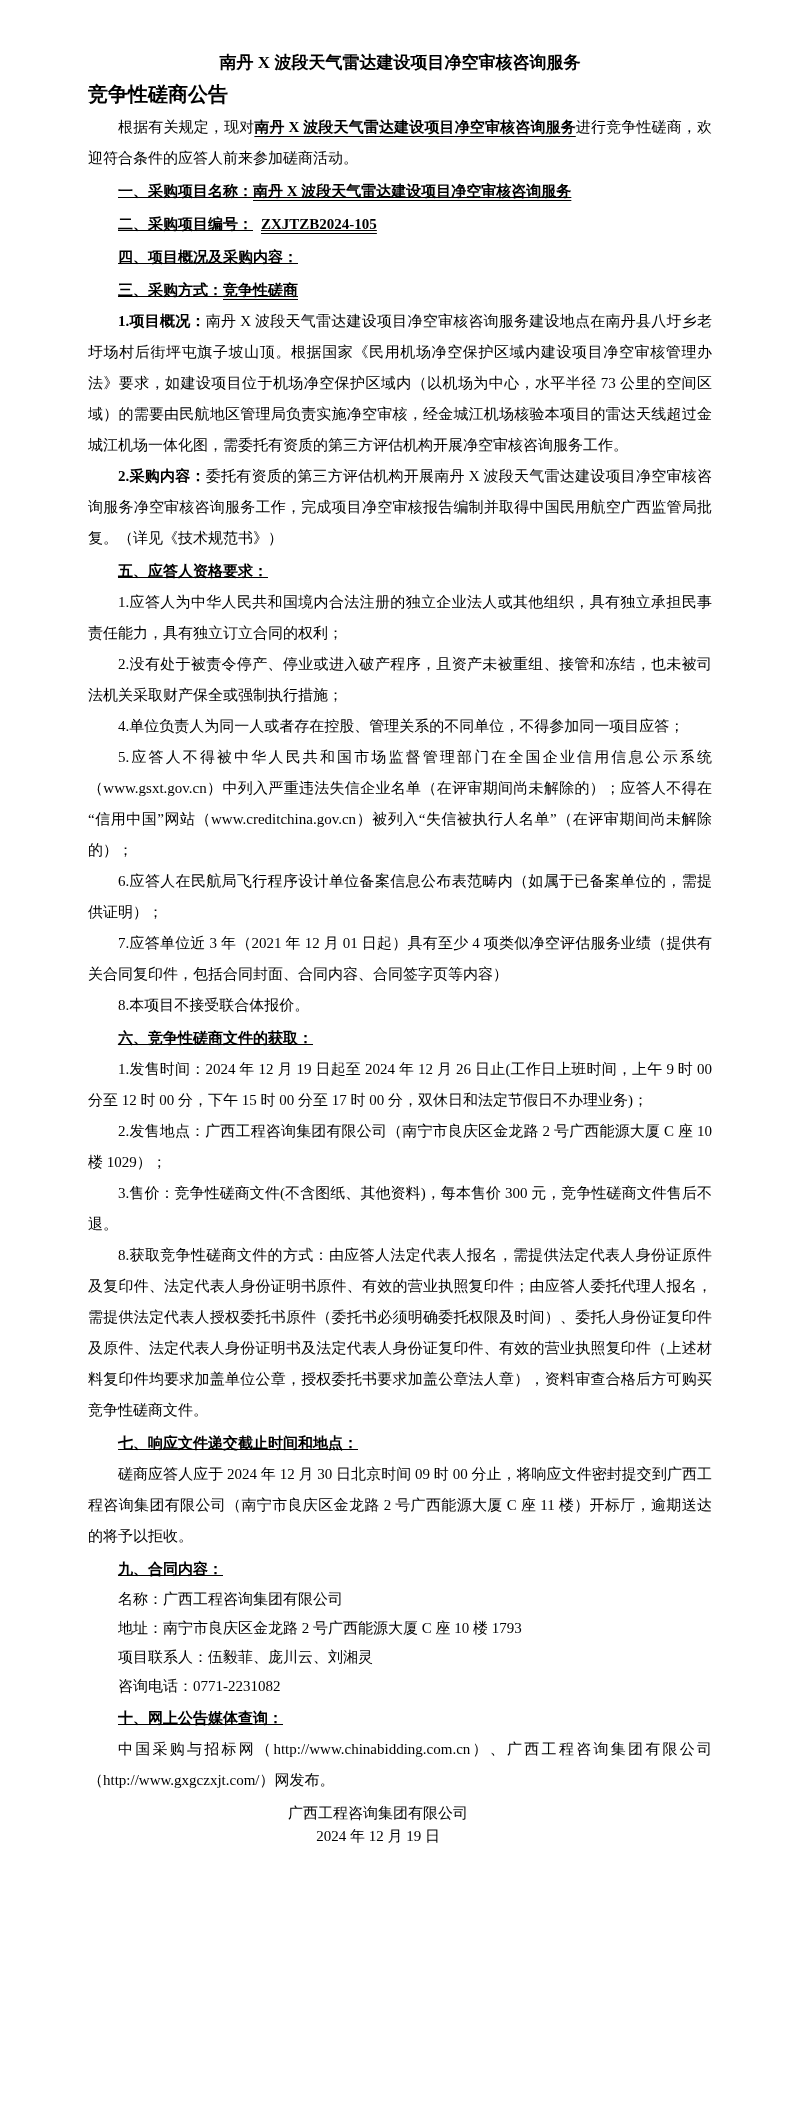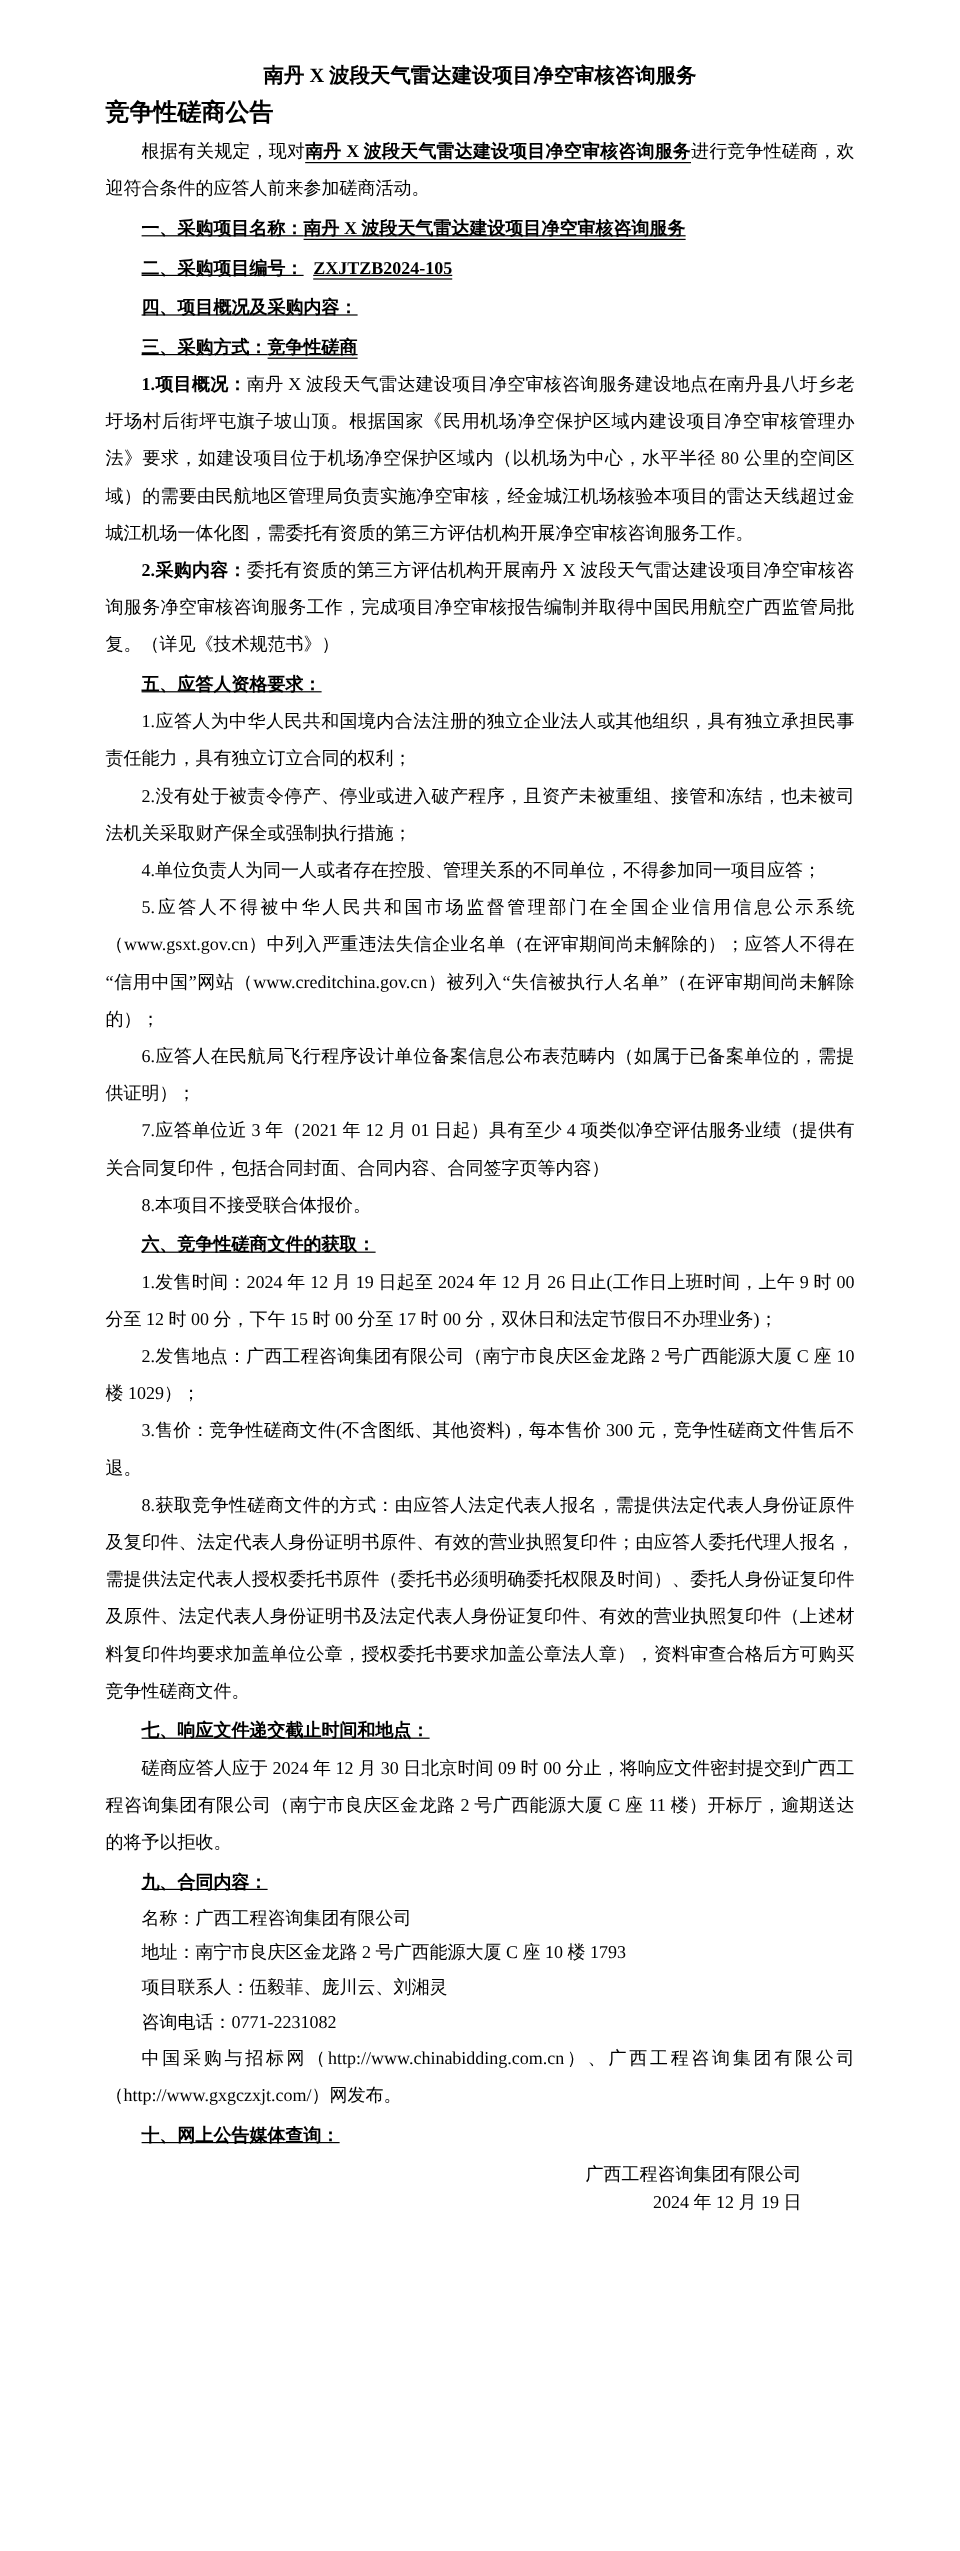--- a/index.html
+++ b/index.html
@@ -48,21 +48,21 @@
   .b { font-weight: bold; }
   .bu {
     font-weight: bold;
     text-decoration: underline;
     text-underline-offset: 4px;
   }
   .pad { padding: 0 8px; }
   .contact .para { line-height: 29px; }
   .footer {
     margin-top: 6px;
-    text-align: right;
+    text-align: center;
     padding-right: 44px;
     line-height: 23px;
   }
   .footer p { margin: 0; }
 </style>
 </head>
 <body>
 
 <div class="doc">
 
@@ -72,21 +72,21 @@
   <p class="para"><span>根据有关规定，现对</span><span class="bu">南丹 X 波段天气雷达建设项目净空审核咨询服务</span><span>进行竞争性磋商，欢迎符合条件的应答人前来参加磋商活动。</span></p>
 
   <p class="para head"><span>一、采购项目名称：</span><span class="bu">南丹 X 波段天气雷达建设项目净空审核咨询服务</span></p>
 
   <p class="para head"><span>二、采购项目编号：</span><span class="bu pad">ZXJTZB2024-105</span></p>
 
   <p class="para head">四、项目概况及采购内容：</p>
 
   <p class="para head"><span>三、采购方式：</span><span class="bu">竞争性磋商</span></p>
 
-  <p class="para"><span class="b">1.项目概况：</span><span>南丹 X 波段天气雷达建设项目净空审核咨询服务建设地点在南丹县八圩乡老圩场村后街坪屯旗子坡山顶。根据国家《民用机场净空保护区域内建设项目净空审核管理办法》要求，如建设项目位于机场净空保护区域内（以机场为中心，水平半径 80 公里的空间区域）的需要由民航地区管理局负责实施净空审核，经金城江机场核验本项目的雷达天线超过金城江机场一体化图，需委托有资质的第三方评估机构开展净空审核咨询服务工作。</span></p>
+  <p class="para"><span class="b">1.项目概况：</span><span>南丹 X 波段天气雷达建设项目净空审核咨询服务建设地点在南丹县八圩乡老圩场村后街坪屯旗子坡山顶。根据国家《民用机场净空保护区域内建设项目净空审核管理办法》要求，如建设项目位于机场净空保护区域内（以机场为中心，水平半径 73 公里的空间区域）的需要由民航地区管理局负责实施净空审核，经金城江机场核验本项目的雷达天线超过金城江机场一体化图，需委托有资质的第三方评估机构开展净空审核咨询服务工作。</span></p>
 
   <p class="para"><span class="b">2.采购内容：</span><span>委托有资质的第三方评估机构开展南丹 X 波段天气雷达建设项目净空审核咨询服务净空审核咨询服务工作，完成项目净空审核报告编制并取得中国民用航空广西监管局批复。（详见《技术规范书》）</span></p>
 
   <p class="para head">五、应答人资格要求：</p>
   <p class="para">1.应答人为中华人民共和国境内合法注册的独立企业法人或其他组织，具有独立承担民事责任能力，具有独立订立合同的权利；</p>
   <p class="para">2.没有处于被责令停产、停业或进入破产程序，且资产未被重组、接管和冻结，也未被司法机关采取财产保全或强制执行措施；</p>
   <p class="para">4.单位负责人为同一人或者存在控股、管理关系的不同单位，不得参加同一项目应答；</p>
   <p class="para">5.应答人不得被中华人民共和国市场监督管理部门在全国企业信用信息公示系统（www.gsxt.gov.cn）中列入严重违法失信企业名单（在评审期间尚未解除的）；应答人不得在“信用中国”网站（www.creditchina.gov.cn）被列入“失信被执行人名单”（在评审期间尚未解除的）；</p>
   <p class="para">6.应答人在民航局飞行程序设计单位备案信息公布表范畴内（如属于已备案单位的，需提供证明）；</p>
   <p class="para">7.应答单位近 3 年（2021 年 12 月 01 日起）具有至少 4 项类似净空评估服务业绩（提供有关合同复印件，包括合同封面、合同内容、合同签字页等内容）</p>
@@ -103,21 +103,21 @@
 
 
   <p class="para head">九、合同内容：</p>
   <div class="contact">
     <p class="para">名称：广西工程咨询集团有限公司</p>
     <p class="para">地址：南宁市良庆区金龙路 2 号广西能源大厦 C 座 10 楼 1793</p>
     <p class="para">项目联系人：伍毅菲、庞川云、刘湘灵</p>
     <p class="para">咨询电话：0771-2231082</p>
   </div>
 
+  <p class="para head">十、网上公告媒体查询：</p>
   <p class="para">中国采购与招标网（http://www.chinabidding.com.cn）、广西工程咨询集团有限公司（http://www.gxgczxjt.com/）网发布。</p>
-  <p class="para head">十、网上公告媒体查询：</p>
 
   <div class="footer">
     <p>广西工程咨询集团有限公司</p>
     <p>2024 年 12 月 19 日</p>
   </div>
 
 </div>
 
 </body></html>

